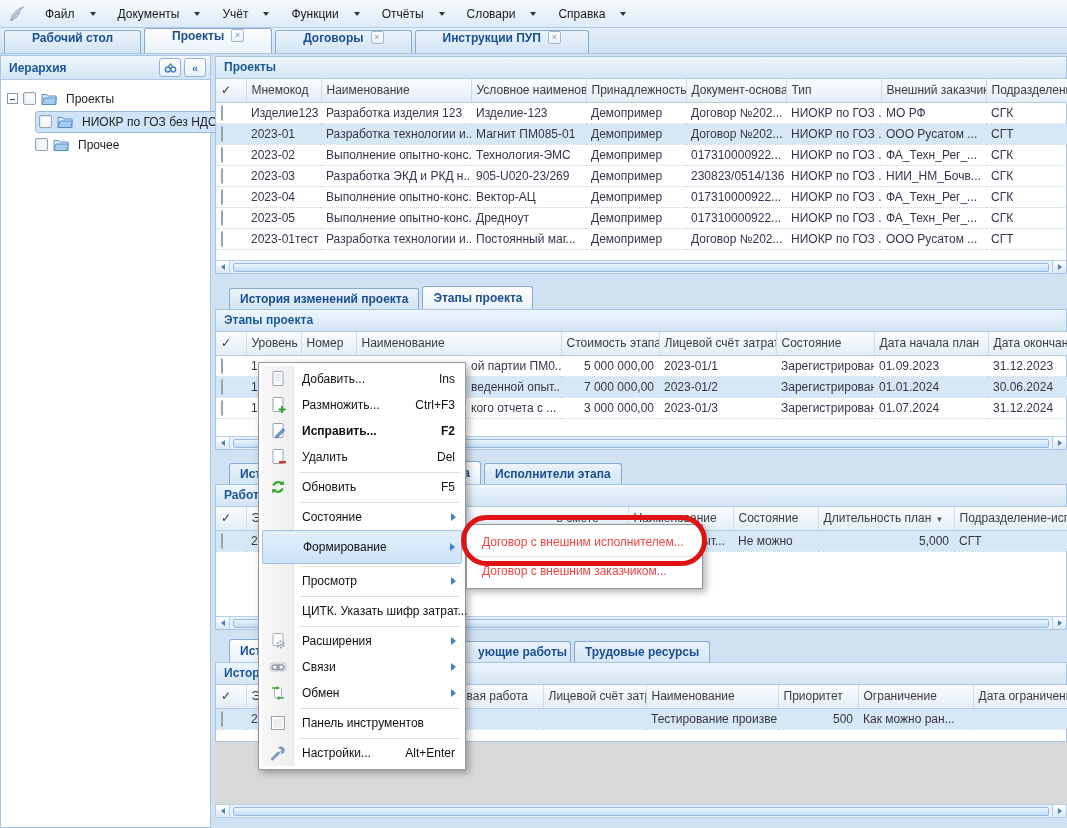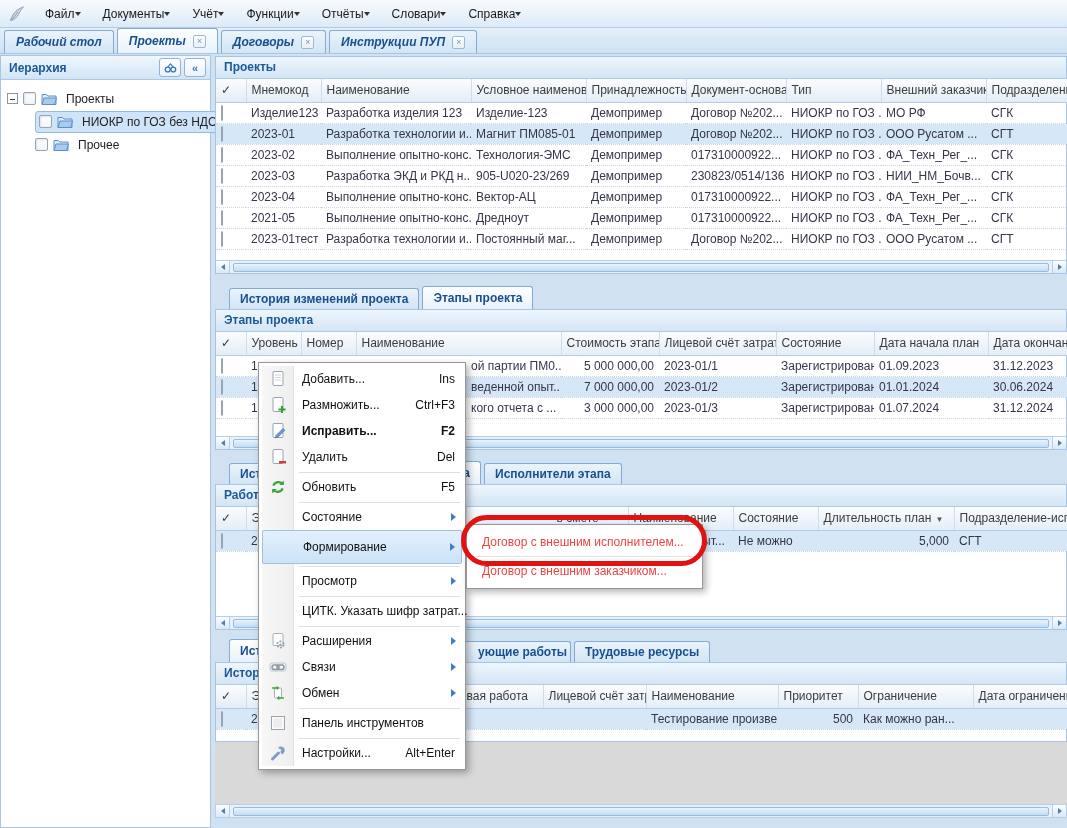--- a/index.html
+++ b/index.html
@@ -6,29 +6,29 @@
   html,body { margin:0; padding:0; }
   body {
     width:1067px; height:828px; position:relative; overflow:hidden;
     background:#d0e2f2; font-family:"Liberation Sans", sans-serif; font-size:12px; color:#333;
   }
   
   .menubar { position:absolute; left:0; top:0; width:1067px; height:28px;
     background:linear-gradient(#f8fbfe,#dceaf8); border-bottom:1px solid #b3cbe4;
     display:flex; align-items:center; padding-left:6px; }
   .logo { width:18px; height:18px; margin:0 8px 0 2px; }
-  .menu-item { height:28px; display:flex; align-items:center; gap:0; padding:0 11px; color:#1a1a1a; cursor:default; }
+  .menu-item { height:28px; display:flex; align-items:center; gap:15px; padding:0 11px; color:#1a1a1a; cursor:default; }
   .caret { width:0; height:0; border-left:3.5px solid transparent; border-right:3.5px solid transparent; border-top:4px solid #333; }
   
   .tabbar { position:absolute; left:0; top:28px; width:1067px; height:26px;
     background:linear-gradient(#e4eff9,#cfe2f3); border-bottom:1px solid #a9c5e2;
     display:flex; align-items:flex-end; padding-left:4px; gap:3px; }
   .tab { height:23px; border:1px solid #85abd5; border-bottom:none; border-radius:3px 3px 0 0;
-    background:linear-gradient(#eaf3fb,#d3e5f5); display:flex; align-items:center; gap:7px;
-    padding:0 11px; font-weight:bold; color:#194f91; white-space:nowrap;font-style:italic; }
+    background:linear-gradient(#eaf3fb,#d3e5f5); display:flex; align-items:flex-start; gap:7px;
+    padding:0 27px; font-weight:bold; color:#194f91; white-space:nowrap; }
   .tab.active { height:25px; background:linear-gradient(#fdfefe,#e8f2fb); }
   .tab-close { width:13px; height:13px; border:1px solid #9db9d8; border-radius:2px;
     background:linear-gradient(#fdfdfe,#e8f0f8); color:#7d96b5; font-size:9px; font-weight:normal;
     line-height:11px; text-align:center; }
   
   .hierarchy { position:absolute; left:0; top:55px; width:211px; height:773px;
     background:#fff; border:1px solid #a9c5e2; }
   .hier-header { height:24px; background:linear-gradient(#f0f7fd,#d2e4f4); border-bottom:1px solid #b0c9e4;
     display:flex; align-items:center; padding:0 4px 0 8px; font-weight:bold; color:#1b5898; }
   .hier-sp { flex:1; }
@@ -279,21 +279,21 @@
           <td>Выполнение опытно-конс...</td>
           <td>Вектор-АЦ</td>
           <td>Демопример</td>
           <td>017310000922...</td>
           <td>НИОКР по ГОЗ ...</td>
           <td>ФА_Техн_Рег_...</td>
           <td>СГК</td>
         </tr>
       <tr>
           <td><span class="cb"></span></td>
-          <td>2021-05</td>
+          <td>2023-05</td>
           <td>Выполнение опытно-конс...</td>
           <td>Дредноут</td>
           <td>Демопример</td>
           <td>017310000922...</td>
           <td>НИОКР по ГОЗ ...</td>
           <td>ФА_Техн_Рег_...</td>
           <td>СГК</td>
         </tr>
       <tr>
           <td><span class="cb"></span></td>

